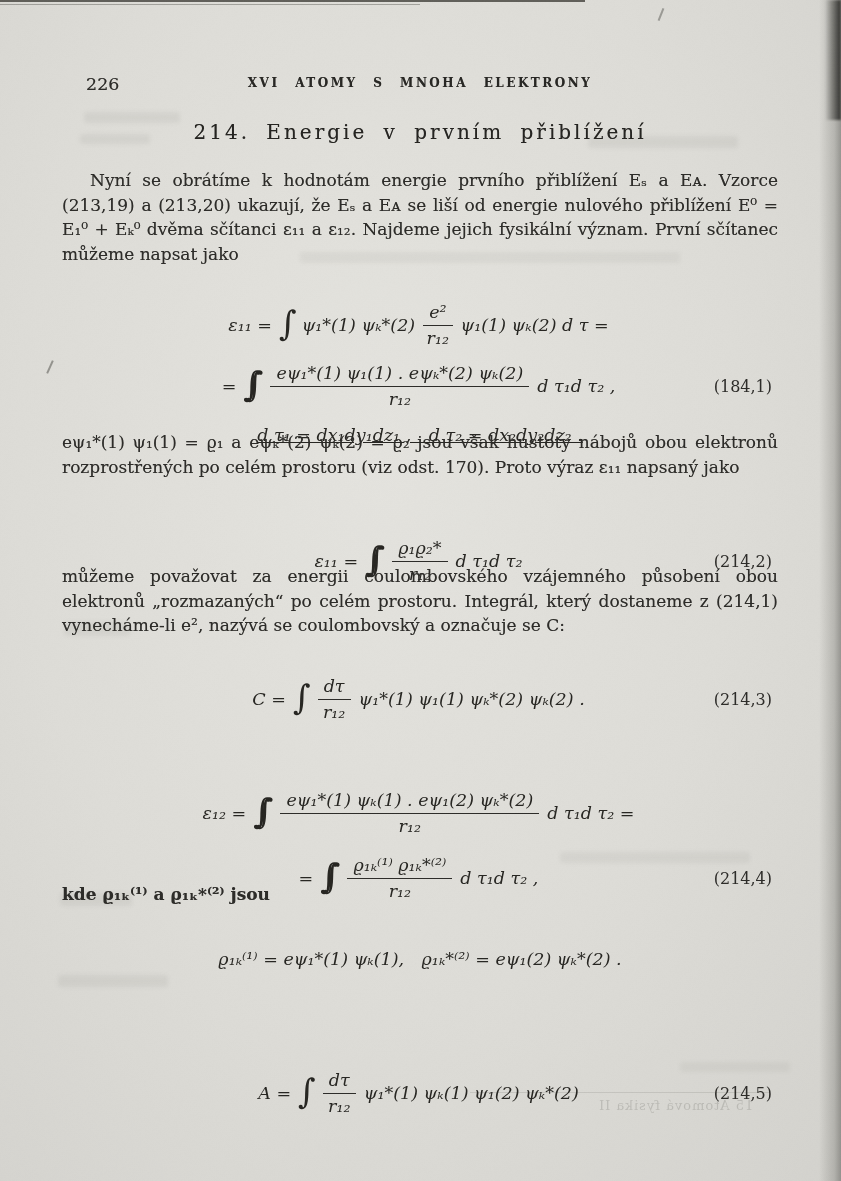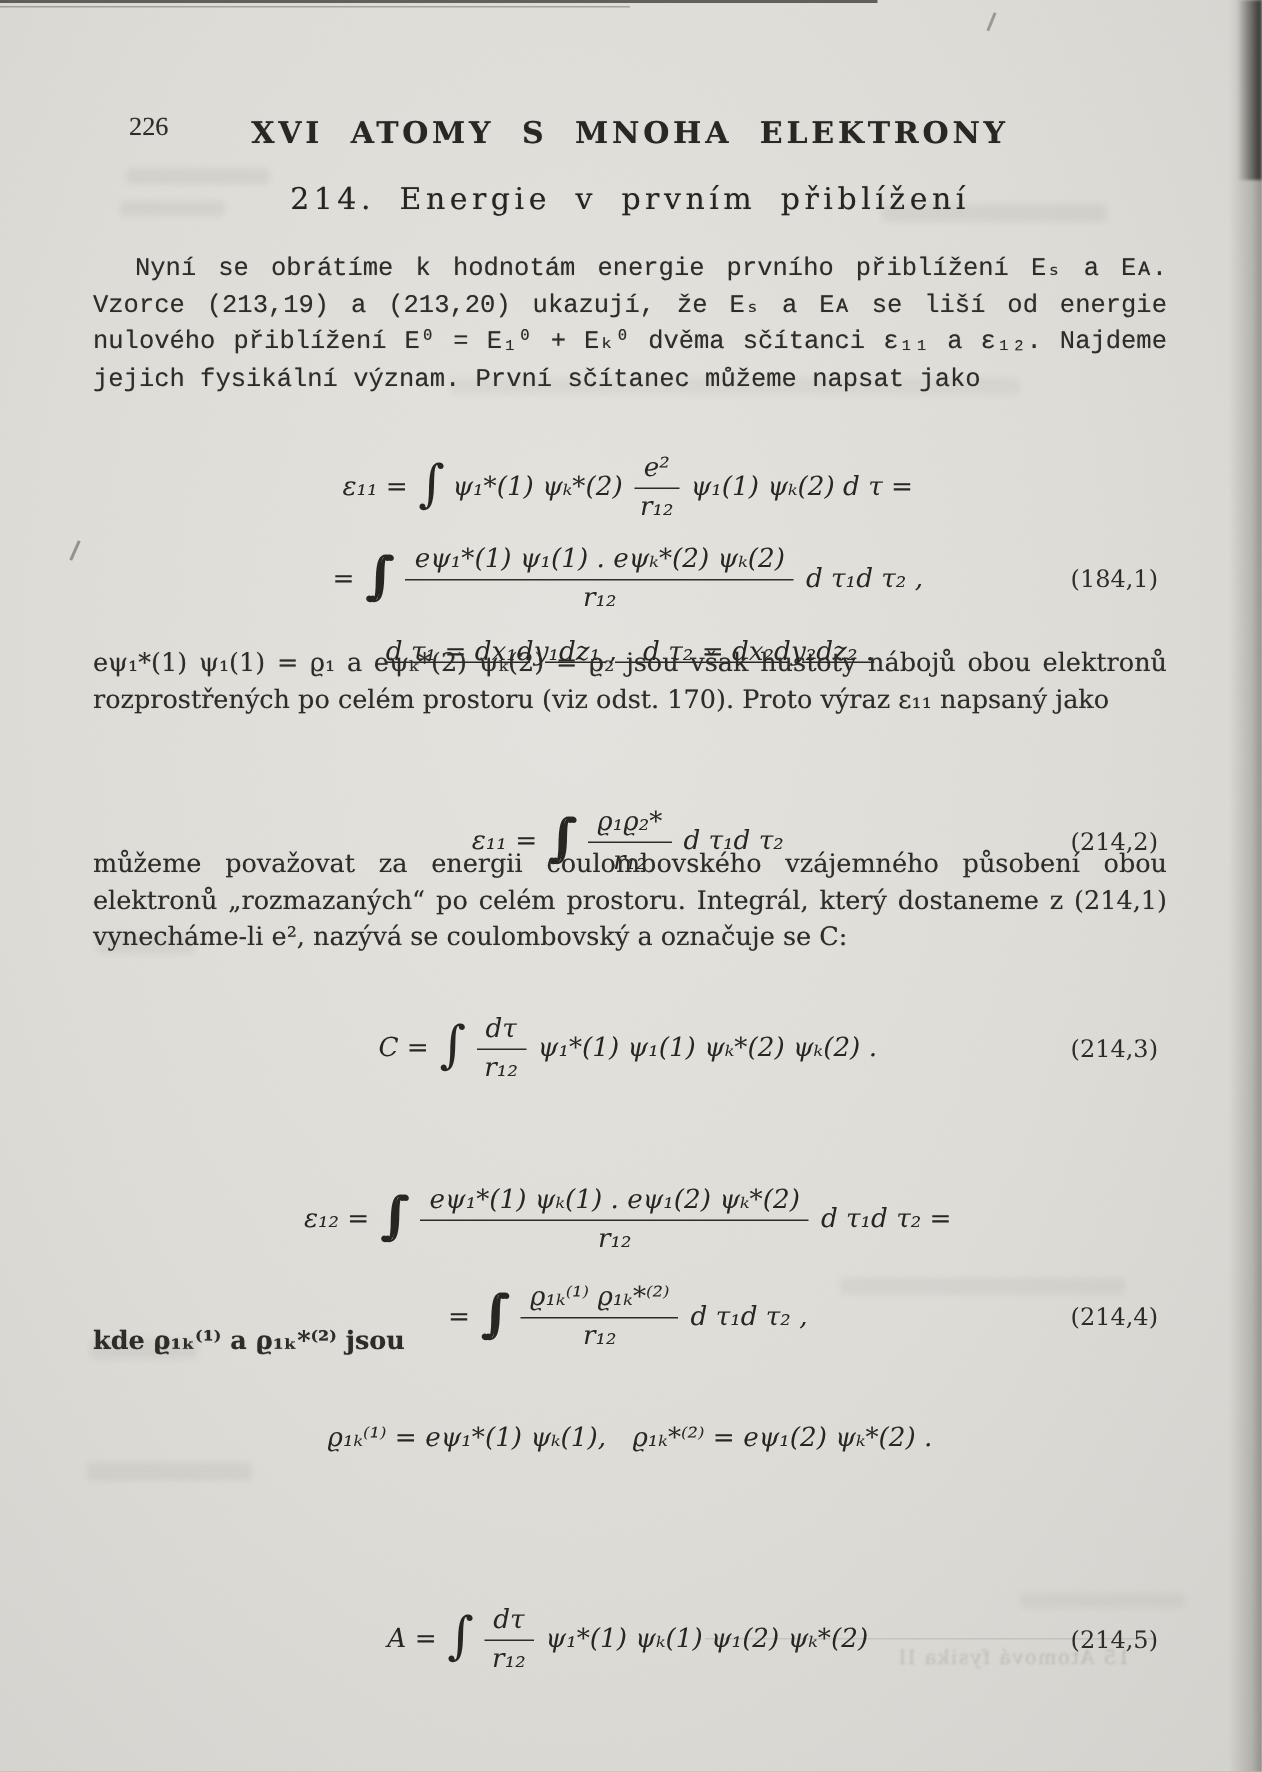--- a/index.html
+++ b/index.html
@@ -6,29 +6,29 @@
   body{width:841px;height:1181px;overflow:hidden;background:#b8b6b1;}
   .page{
     position:absolute;inset:0;
     background:radial-gradient(ellipse at 45% 38%, #e4e3de 0%, #dddcd7 55%, #d3d2cd 100%);
     font-family:"DejaVu Serif","DejaVu Sans",serif;
     color:#2c2b28;
   }
   .page *{box-sizing:border-box;}
   .txt{text-shadow:0 0 .5px rgba(40,40,35,.45);}
   
-  .pagenum{position:absolute;top:74px;left:86px;font-size:17.5px;font-family:Liberation Serif, serif;}
+  .pagenum{position:absolute;top:74px;left:86px;font-size:17.5px;}
   .rhead{position:absolute;top:76px;left:62px;width:716px;text-align:center;
-         font-size:20px;font-weight:bold;letter-spacing:2.5px;word-spacing:9px;color:#272623;}
+         font-size:12px;font-weight:bold;letter-spacing:2.5px;word-spacing:9px;color:#272623;}
   .title{position:absolute;top:120px;left:62px;width:716px;text-align:center;
          font-size:20px;letter-spacing:3px;word-spacing:7px;color:#242320;}
   
   .para{position:absolute;left:62px;width:716px;font-size:17px;line-height:24.5px;
         text-align:justify;margin:0;}
-  .indent{text-indent:28px;font-family:Liberation Mono, monospace;}
+  .indent{text-indent:28px;}
   
   .eqblock{position:absolute;left:62px;width:716px;margin-top:32px;}
   .eqrow{position:relative;display:flex;align-items:center;justify-content:center;
          font-style:italic;font-size:17.5px;color:#262521;}
   .m{margin:0 3px;white-space:pre;}
   .lhs{margin-right:5px;white-space:pre;}
   .int{font-style:normal;font-size:34px;line-height:1;transform:translateY(-2px);margin:0 2px;}
   .dint{letter-spacing:-0.45em;padding-right:0.45em;}
   .frac{display:inline-flex;flex-direction:column;align-items:center;margin:0 5px;line-height:1.3;}
   .frac .num{padding:0 6px 1px;border-bottom:1.3px solid #2c2b28;white-space:pre;}

